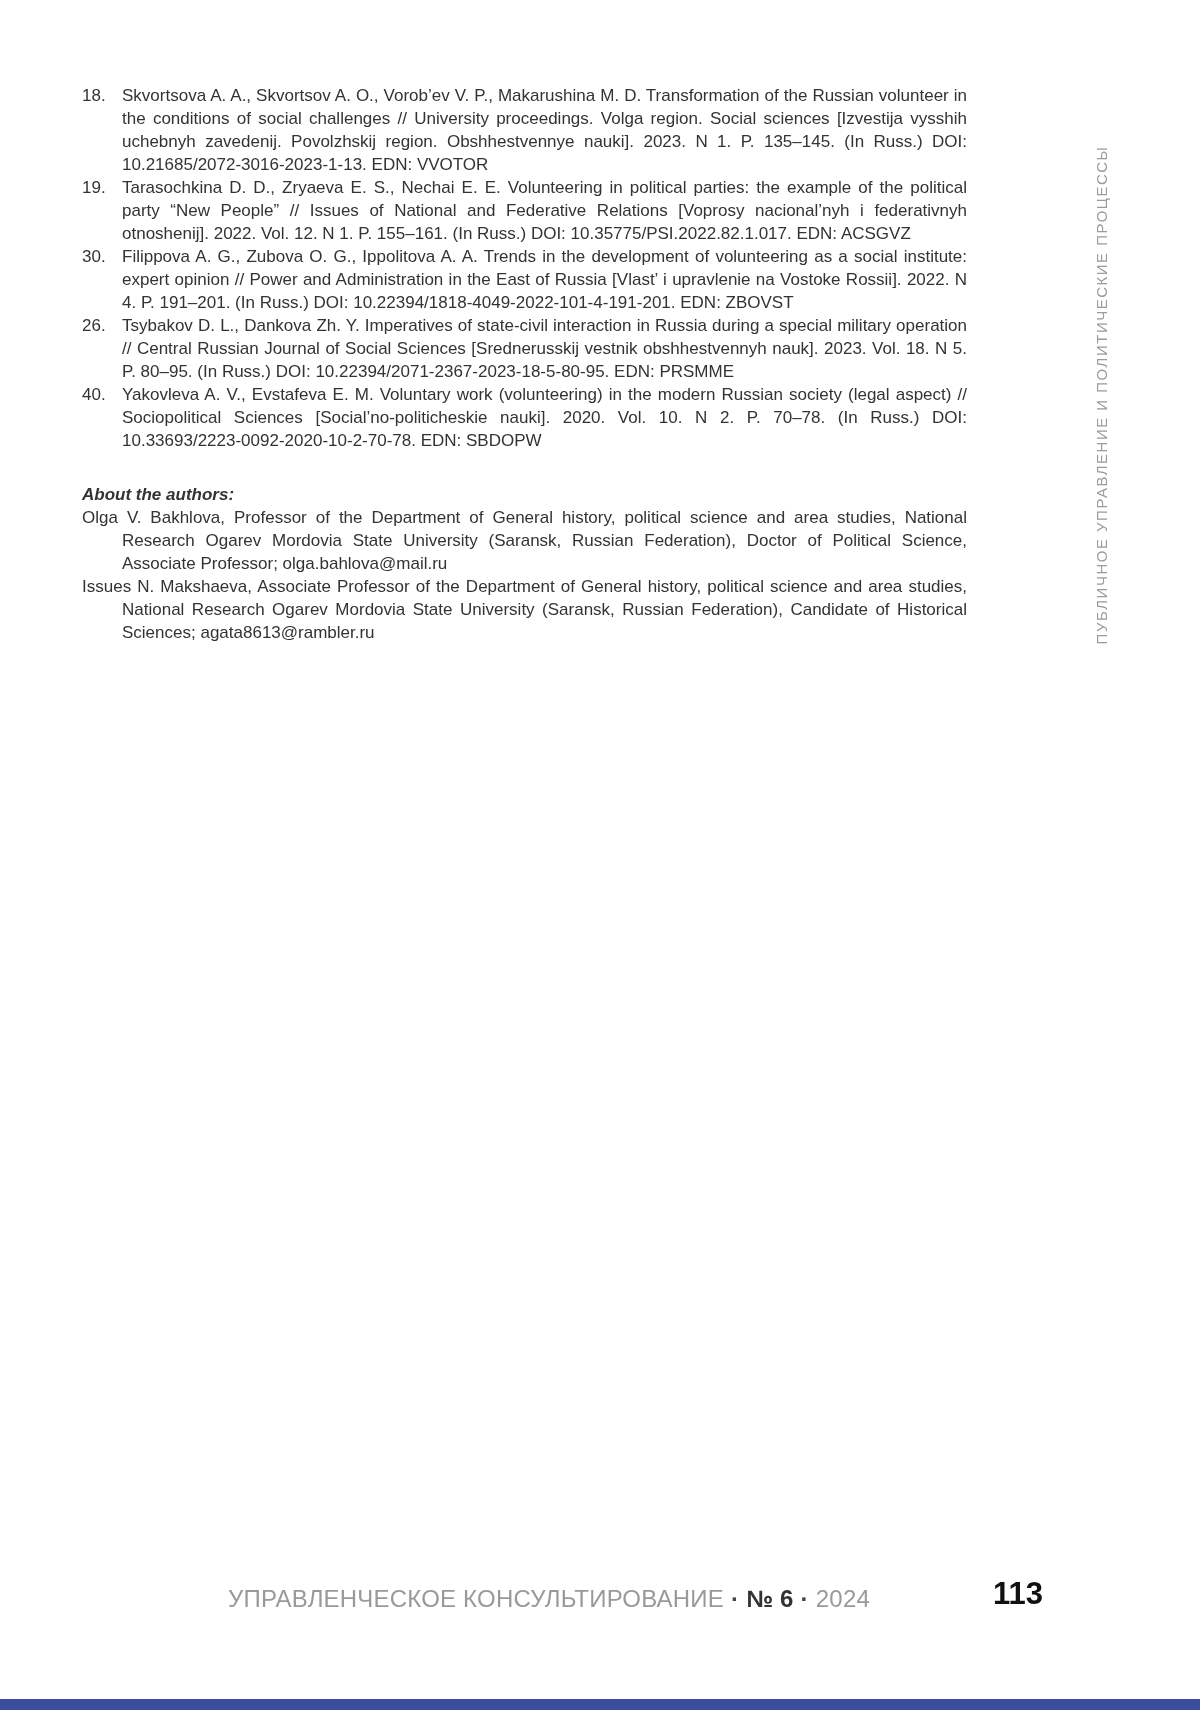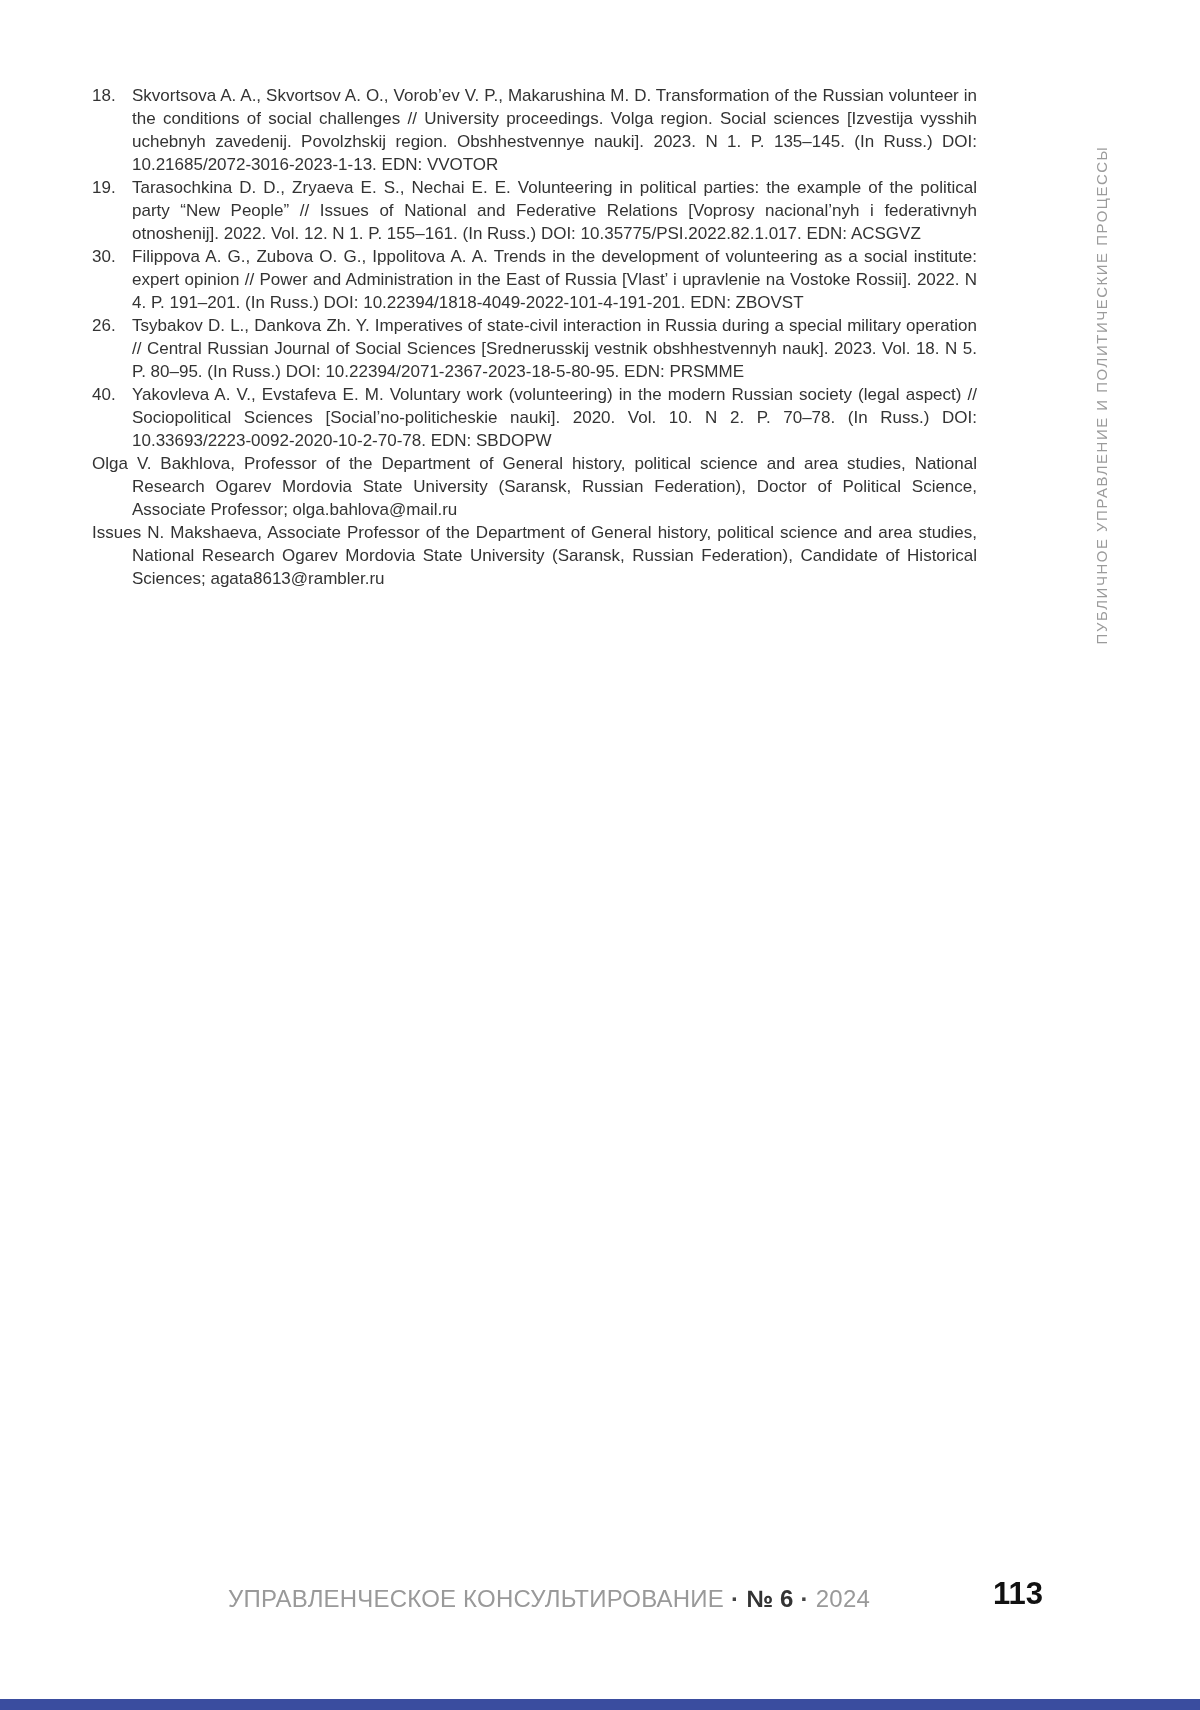--- a/index.html
+++ b/index.html
@@ -7,21 +7,21 @@
     width: 1200px;
     height: 1710px;
     position: relative;
     background: #ffffff;
     font-family: "Liberation Sans", sans-serif;
     color: #333333;
     overflow: hidden;
   }
   .content {
     position: absolute;
-    left: 92px;
+    left: 82px;
     top: 84px;
     width: 885px;
     font-size: 17px;
     line-height: 23px;
   }
   .hang {
     padding-left: 40px;
     text-indent: -40px;
     text-align: justify;
   }
@@ -110,20 +110,21 @@
   </div>
 
   <div class="hang">
     <span class="ref-num">26.</span><span>Tsybakov D. L., Dankova Zh. Y. Imperatives of state-civil interaction in Russia during a special military operation // Central Russian Journal of Social Sciences [Srednerusskij vestnik obshhestvennyh nauk]. 2023. Vol. 18. N 5. P. 80–95. (In Russ.) DOI: 10.22394/2071-2367-2023-18-5-80-95. EDN: PRSMME</span>
   </div>
 
   <div class="hang">
     <span class="ref-num">40.</span><span>Yakovleva A. V., Evstafeva E. M. Voluntary work (volunteering) in the modern Russian society (legal aspect) // Sociopolitical Sciences [Social’no-politicheskie nauki]. 2020. Vol. 10. N 2. P. 70–78. (In Russ.) DOI: 10.33693/2223-0092-2020-10-2-70-78. EDN: SBDOPW</span>
   </div>
 
+  <div class="about-heading">About the authors:</div>
 
   <div class="hang">
     <span class="author-name">Olga V. Bakhlova</span><span>, Professor of the Department of General history, political science and area studies, National Research Ogarev Mordovia State University (Saransk, Russian Federation), Doctor of Political Science, Associate Professor; olga.bahlova@mail.ru</span>
   </div>
 
   <div class="hang">
     <span class="author-name">Issues N. Makshaeva</span><span>, Associate Professor of the Department of General history, political science and area studies, National Research Ogarev Mordovia State University (Saransk, Russian Federation), Candidate of Historical Sciences; agata8613@rambler.ru</span>
   </div>
 
 </div>

